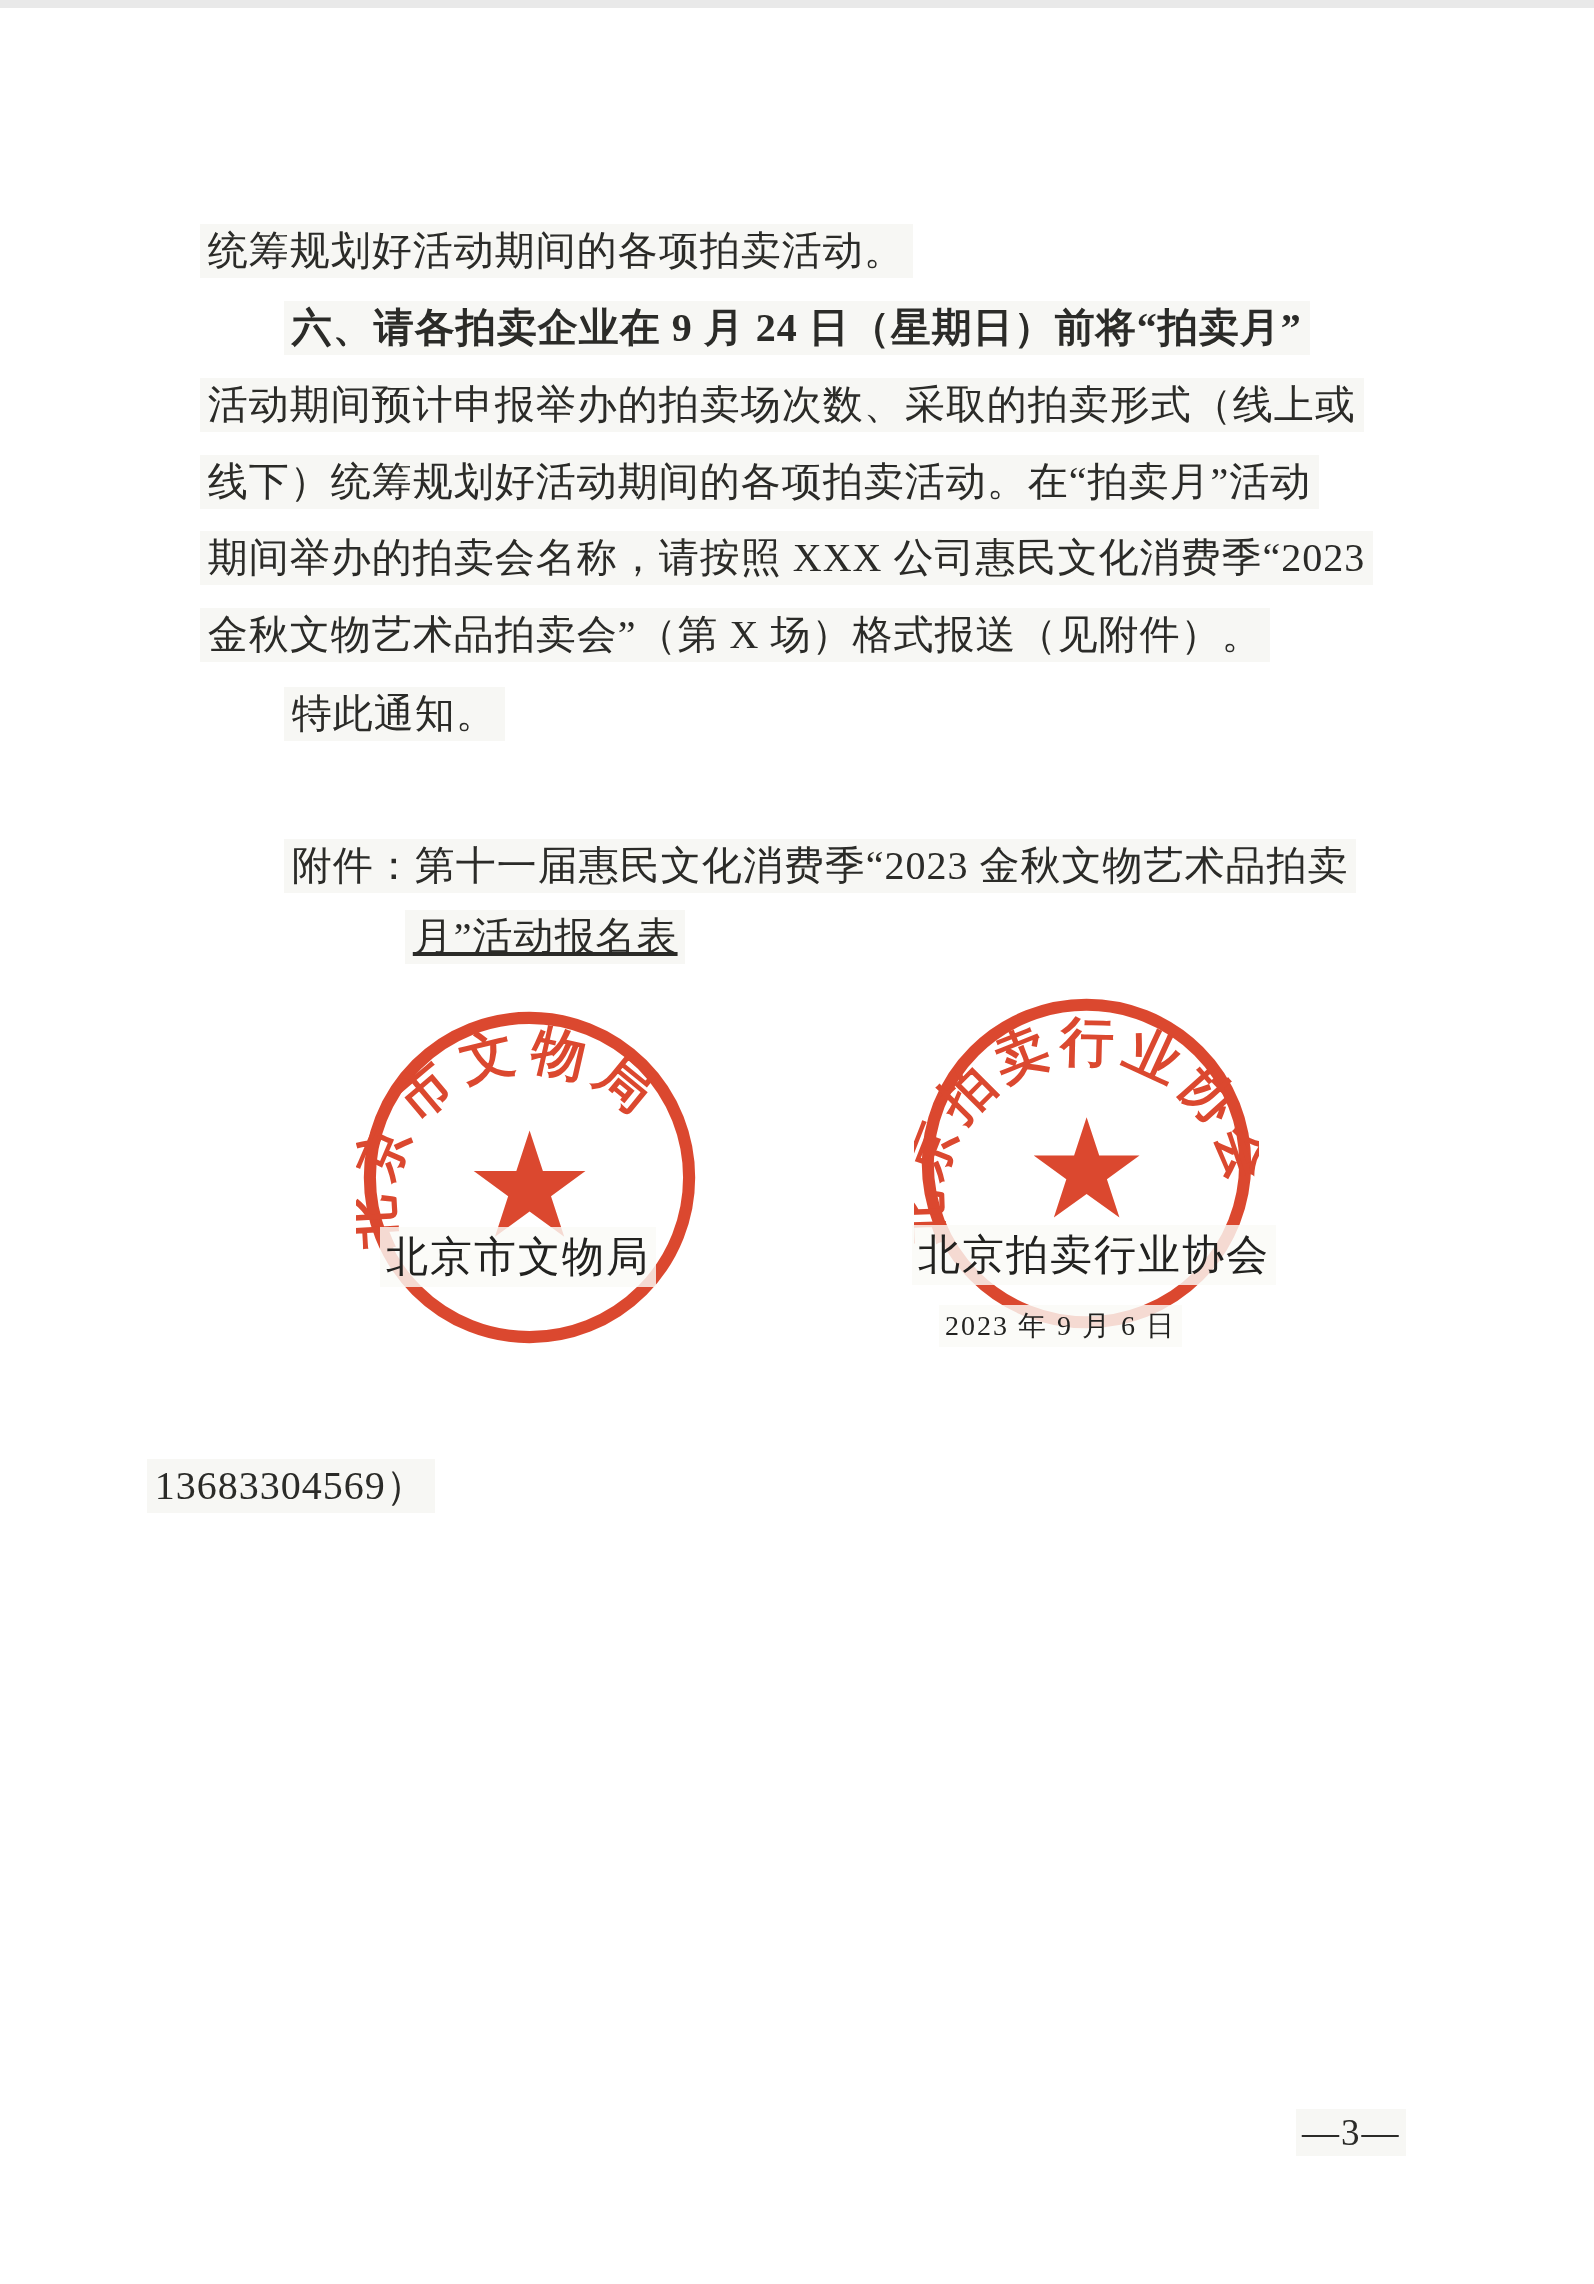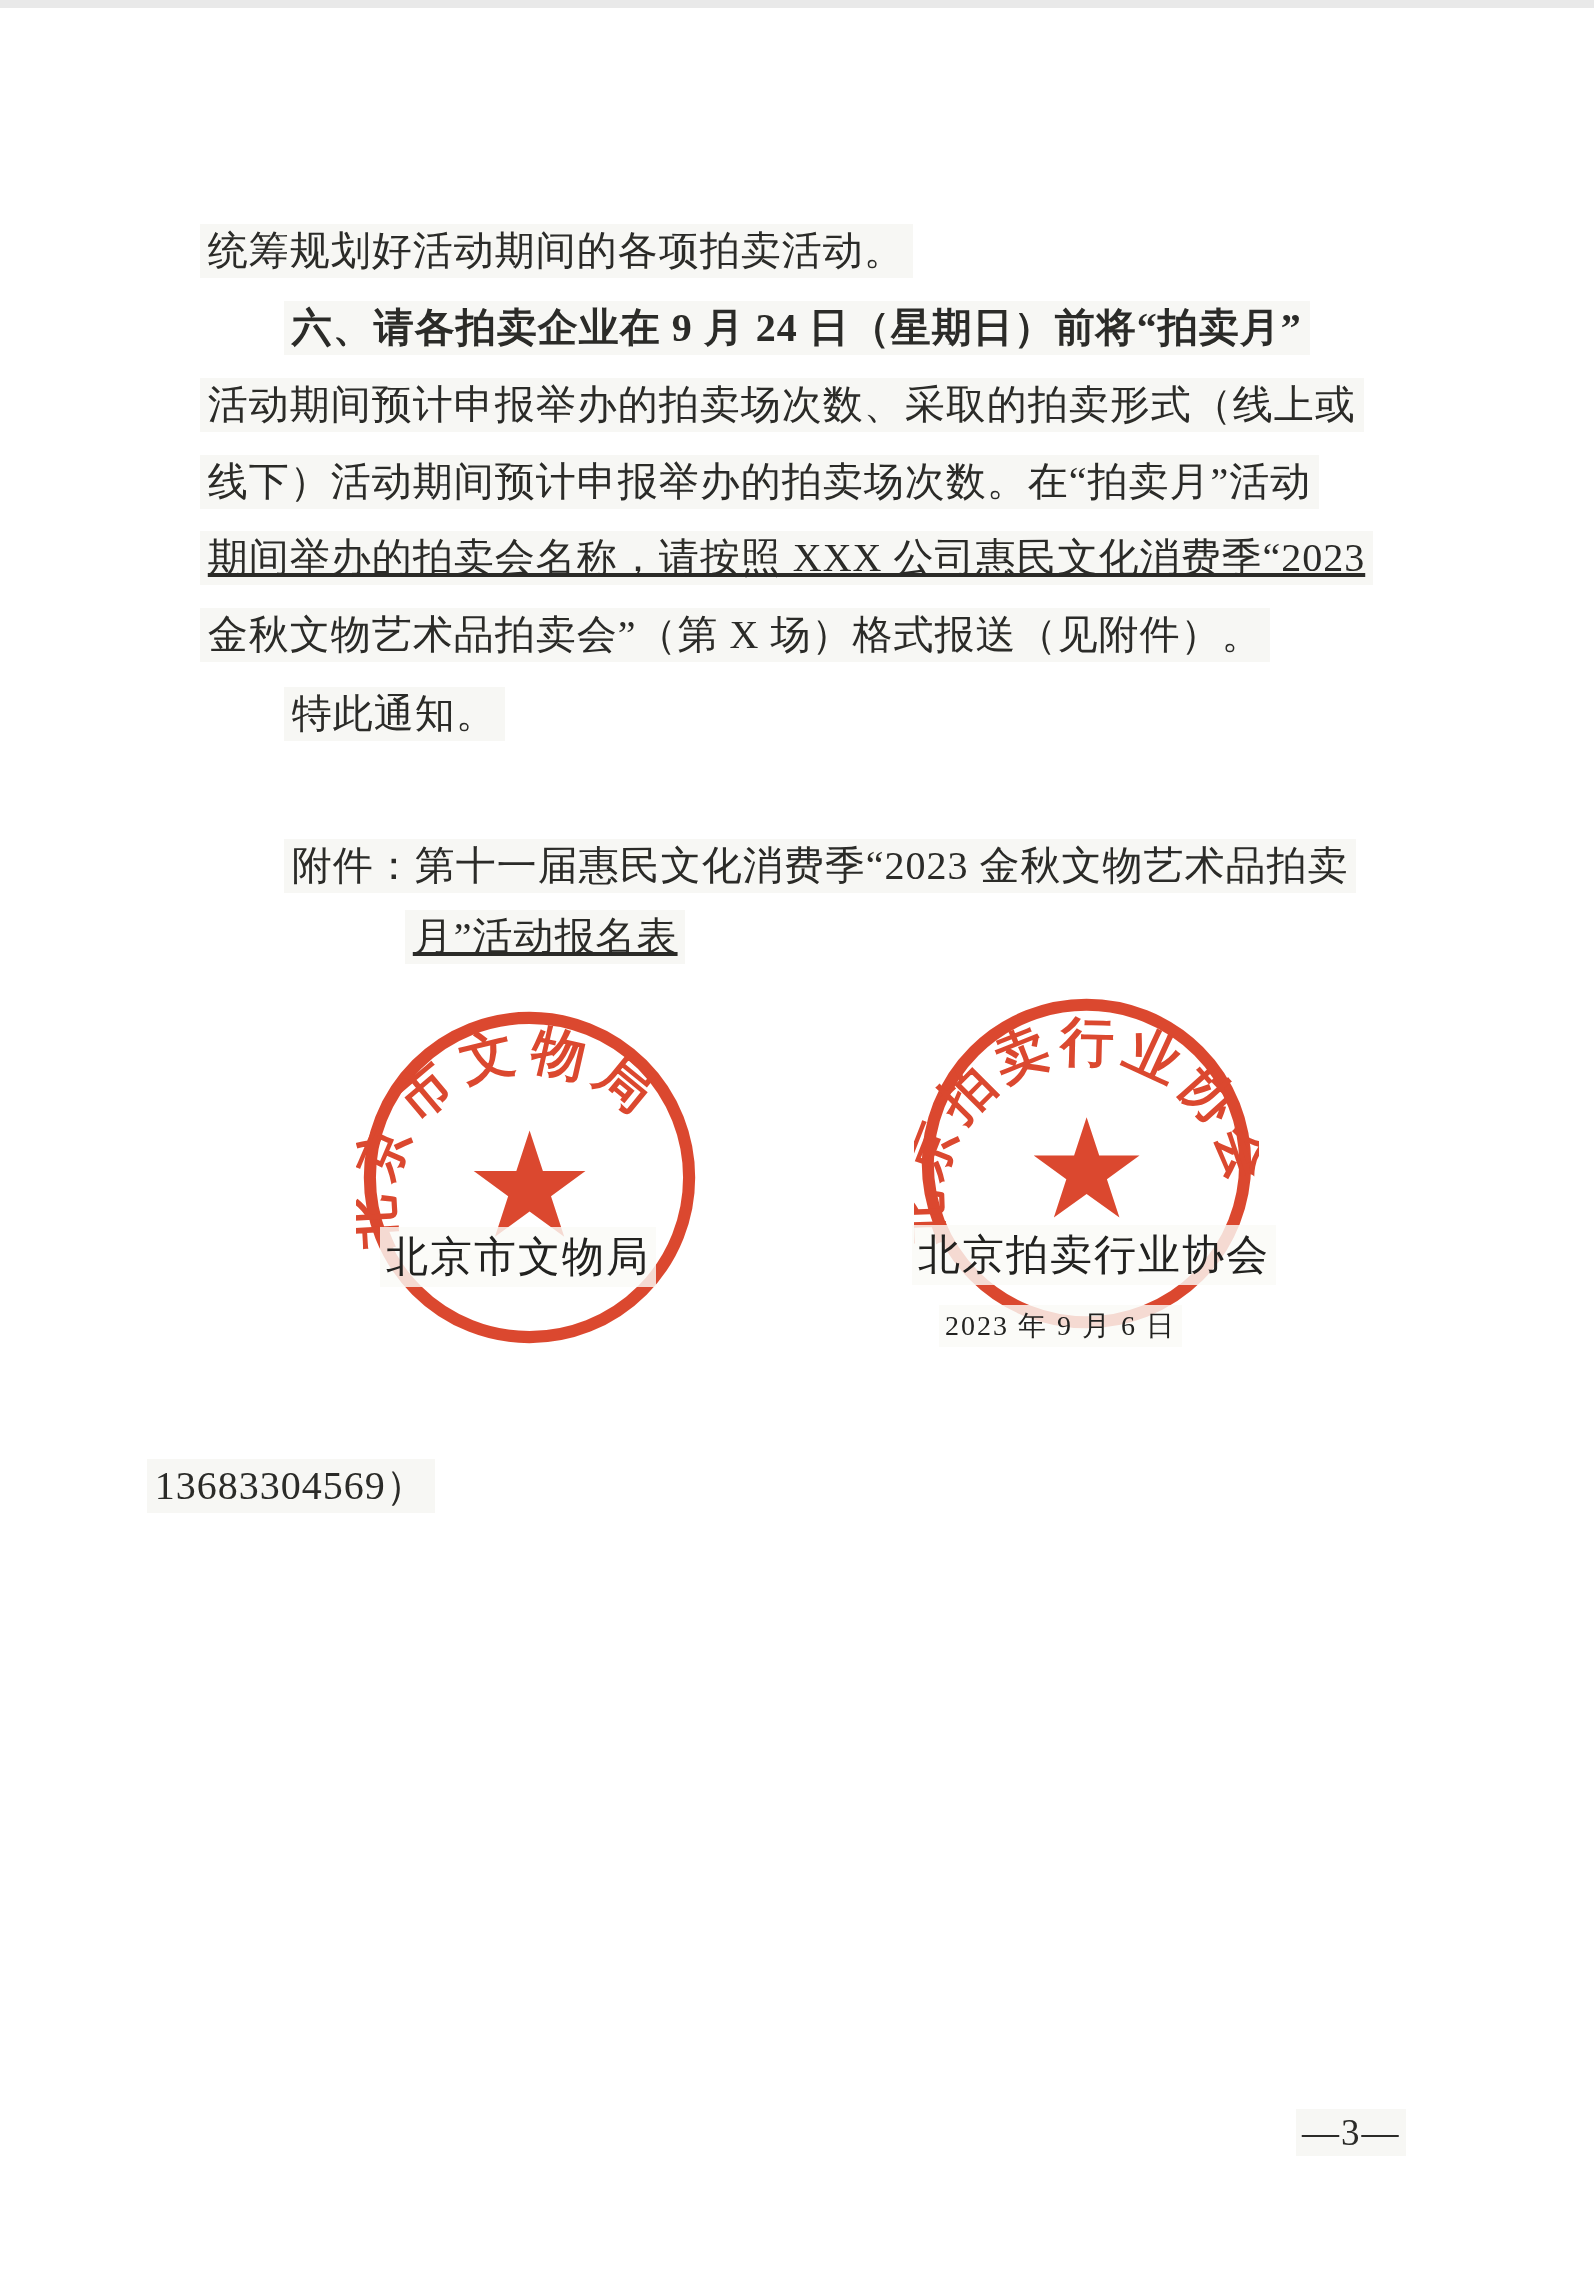--- a/index.html
+++ b/index.html
@@ -59,22 +59,22 @@
   }
 </style>
 </head>
 <body>
 
 <div class="page">
 
   <div class="tline" style="left:200px;top:216px;">统筹规划好活动期间的各项拍卖活动。</div>
   <div class="tline" style="left:284px;top:293px;font-weight:bold;">六、请各拍卖企业在 9 月 24 日（星期日）前将“拍卖月”</div>
   <div class="tline" style="left:200px;top:370px;">活动期间预计申报举办的拍卖场次数、采取的拍卖形式（线上或</div>
-  <div class="tline" style="left:200px;top:447px;">线下）活动期间预计申报举办的拍卖场次数。在“拍卖月”活动</div>
-  <div class="tline" style="left:200px;top:523px;text-decoration:underline;">期间举办的拍卖会名称，请按照 XXX 公司惠民文化消费季“2023</div>
+  <div class="tline" style="left:200px;top:447px;">线下）统筹规划好活动期间的各项拍卖活动。在“拍卖月”活动</div>
+  <div class="tline" style="left:200px;top:523px;">期间举办的拍卖会名称，请按照 XXX 公司惠民文化消费季“2023</div>
   <div class="tline" style="left:200px;top:600px;font-family:Liberation Serif, serif;">金秋文物艺术品拍卖会”（第 X 场）格式报送（见附件）。</div>
   <div class="tline" style="left:284px;top:679px;text-align:center;">特此通知。</div>
 
   <div class="tline" style="left:284px;top:831px;">附件：第十一届惠民文化消费季“2023 金秋文物艺术品拍卖</div>
   <div class="tline" style="left:405px;top:902px;text-decoration:underline;">月”活动报名表</div>
 
   <svg class="stamp" style="left:356px;top:986px;width:347px;height:367px;" viewBox="0 0 200 200">
     <defs>
       <path id="arcL" d="M 26,148 A 80,80 0 1 1 174,148" fill="none"></path>
     </defs>

